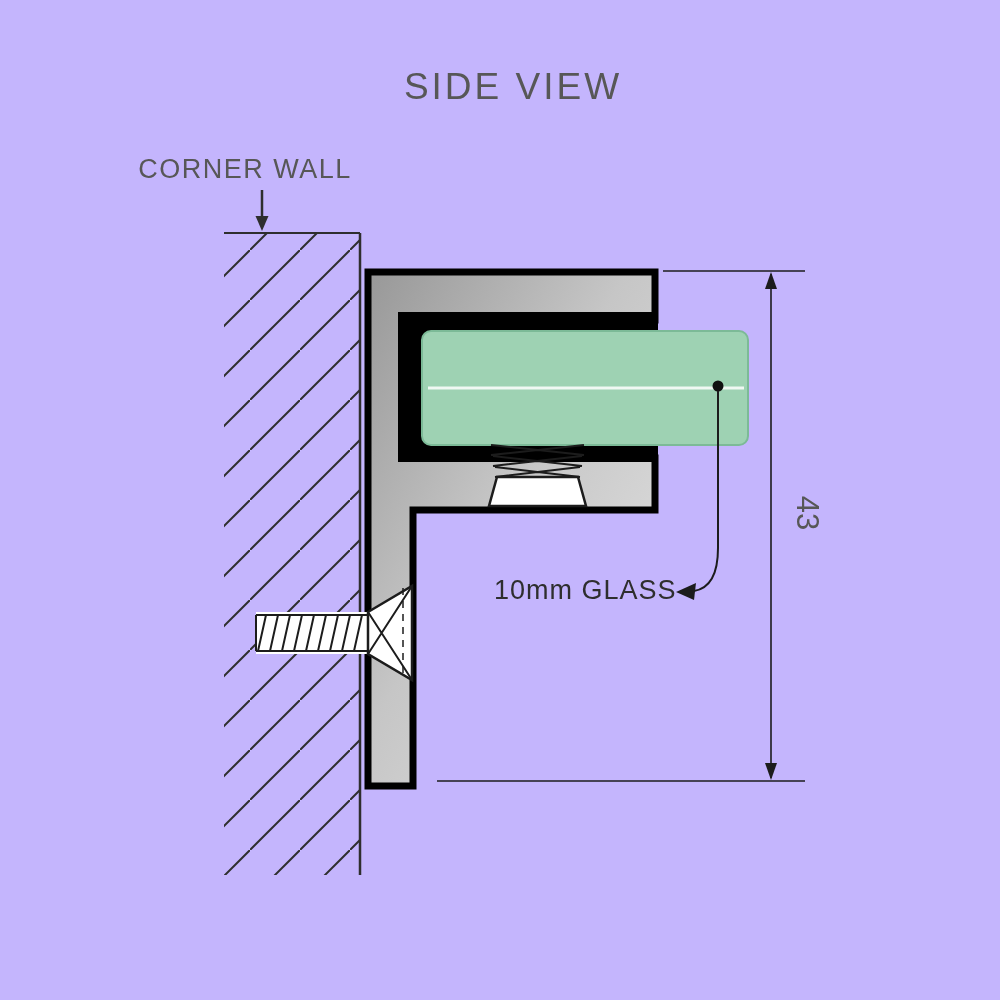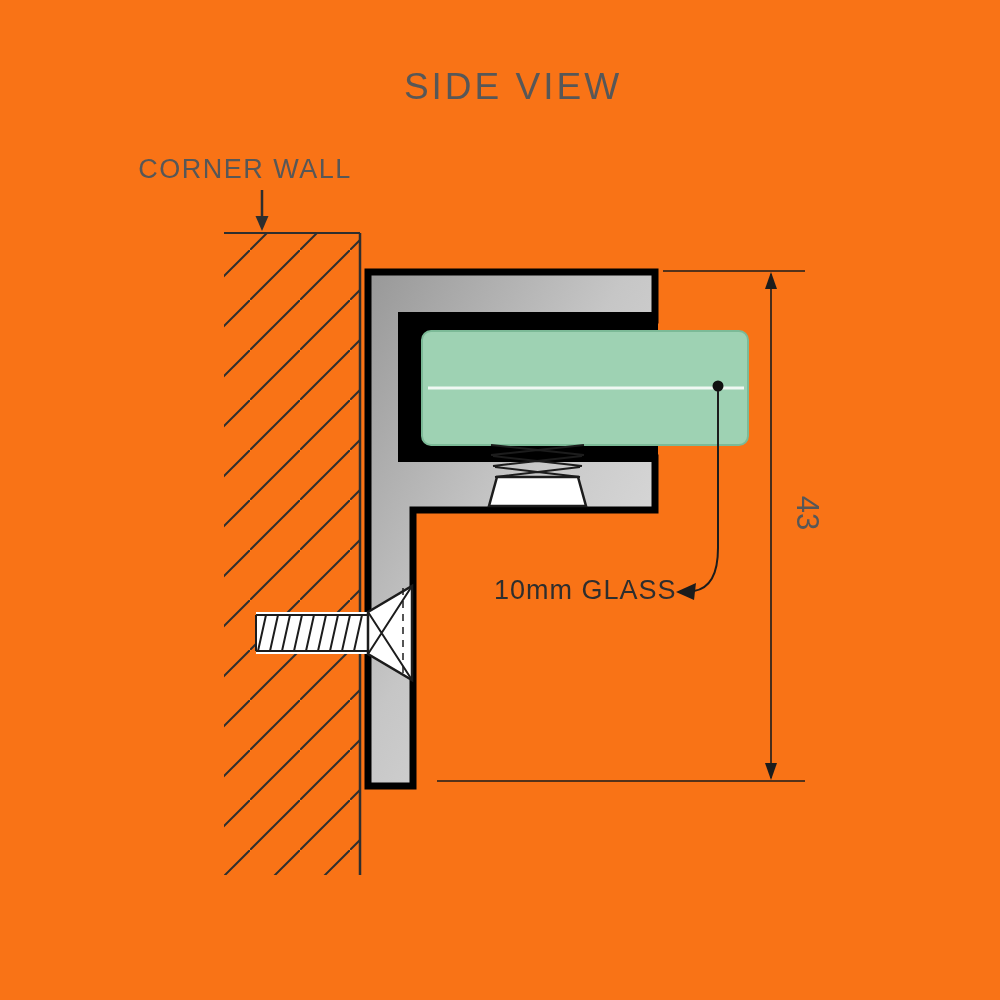--- a/index.html
+++ b/index.html
@@ -4,21 +4,21 @@
 <style>
   html, body {
     margin: 0;
     padding: 0;
     background: #ffffff;
   }
   .stage {
     position: relative;
     width: 1000px;
     height: 1000px;
-    background: #f97316;
+    background: #c4b5fd;
     font-family: "Liberation Sans", sans-serif;
   }
   svg text {
     font-family: "Liberation Sans", sans-serif;
   }
 </style>
 </head>
 <body>
 
 <div class="stage">

